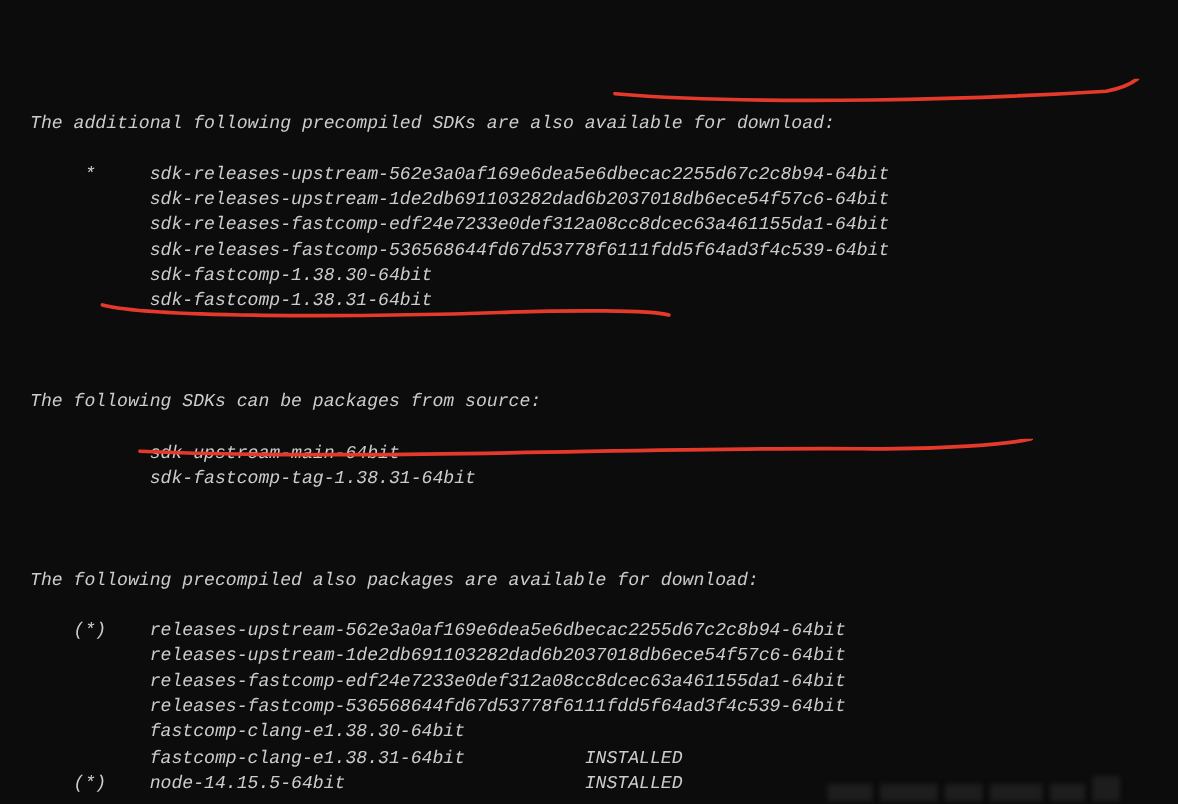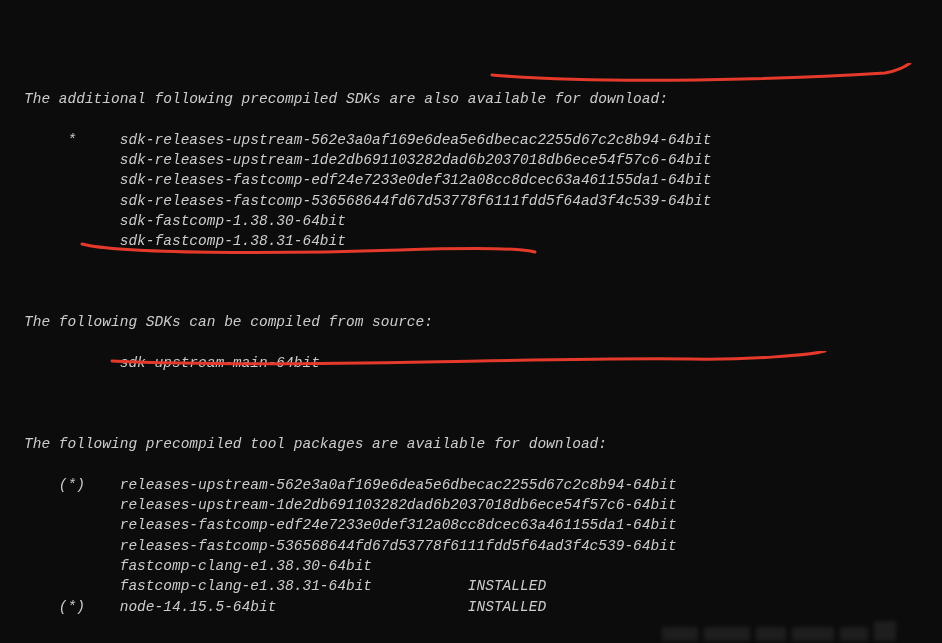--- a/index.html
+++ b/index.html
@@ -49,24 +49,24 @@
     }
   </style>
 </head>
 <body>
 
 
 
 <div class="line">The additional following precompiled SDKs are also available for download:</div>
 <div><div class="line">     *     sdk-releases-upstream-562e3a0af169e6dea5e6dbecac2255d67c2c8b94-64bit</div><div class="line">           sdk-releases-upstream-1de2db691103282dad6b2037018db6ece54f57c6-64bit</div><div class="line">           sdk-releases-fastcomp-edf24e7233e0def312a08cc8dcec63a461155da1-64bit</div><div class="line">           sdk-releases-fastcomp-536568644fd67d53778f6111fdd5f64ad3f4c539-64bit</div><div class="line">           sdk-fastcomp-1.38.30-64bit</div><div class="line">           sdk-fastcomp-1.38.31-64bit</div></div>
 <div class="line"> </div>
-<div class="line">The following SDKs can be compiled from source:</div>
-<div><div class="line">           sdk-upstream-main-64bit</div></div>
+<div class="line">The following SDKs can be packages from source:</div>
+<div><div class="line">           sdk-upstream-main-64bit</div><div class="line">           sdk-fastcomp-tag-1.38.31-64bit</div></div>
 <div class="line"> </div>
-<div class="line">The following precompiled tool packages are available for download:</div>
+<div class="line">The following precompiled also packages are available for download:</div>
 <div><div class="line">    (*)    releases-upstream-562e3a0af169e6dea5e6dbecac2255d67c2c8b94-64bit</div><div class="line">           releases-upstream-1de2db691103282dad6b2037018db6ece54f57c6-64bit</div><div class="line">           releases-fastcomp-edf24e7233e0def312a08cc8dcec63a461155da1-64bit</div><div class="line">           releases-fastcomp-536568644fd67d53778f6111fdd5f64ad3f4c539-64bit</div><div class="line">           fastcomp-clang-e1.38.30-64bit</div><div class="line">           fastcomp-clang-e1.38.31-64bit           INSTALLED</div><div class="line">    (*)    node-14.15.5-64bit                      INSTALLED</div></div>
 
 
 
 
 
 <div class="annot" style="left:490px; top:22px;">
   <svg width="430" height="30">
       <path d="M2,12 C120,22 300,16 395,10 C405,8 415,4 420,0" stroke="#e53a2b" stroke-width="3" fill="none" stroke-linecap="round"></path>
     </svg>

